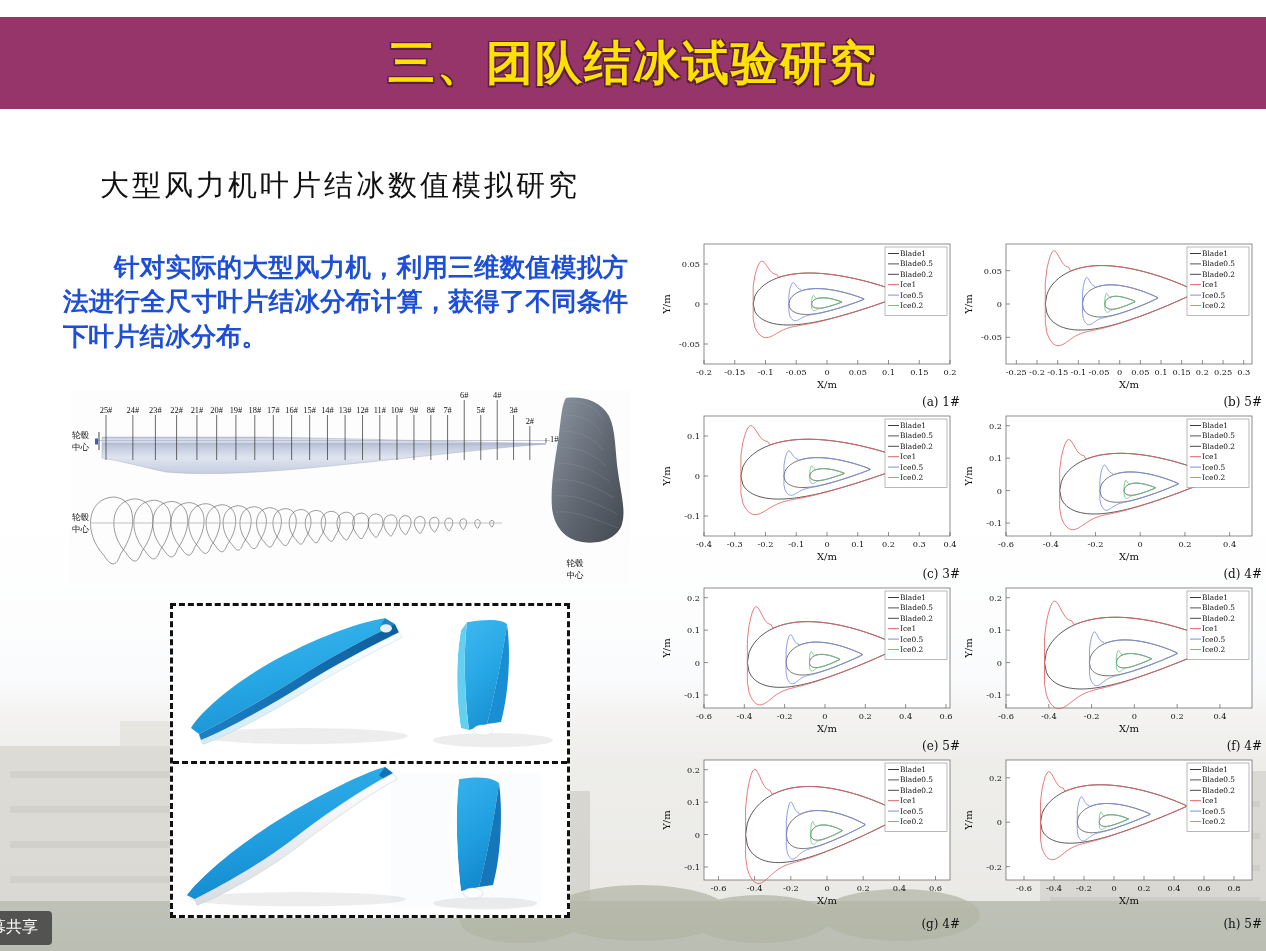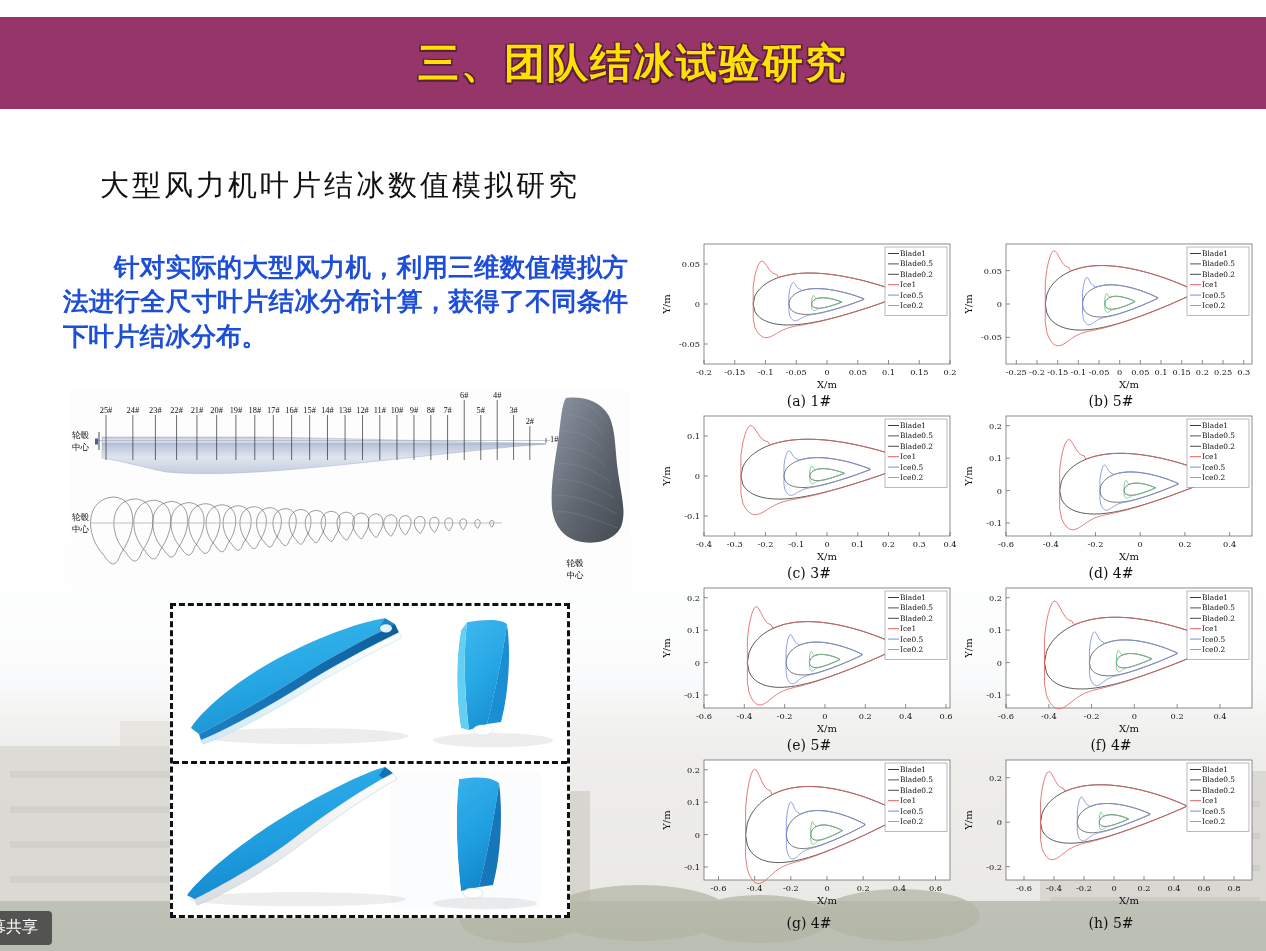--- a/index.html
+++ b/index.html
@@ -28,21 +28,21 @@
   }
   
   #header-bar {
     position: absolute; left: 0; top: 17px; width: 1266px; height: 92px;
     background: #96356A;
   }
   #header-title {
     position: absolute; left: 0; top: 17px; width: 1266px; height: 88px;
     line-height: 92px; text-align: center;
     font-family: "DejaVu Sans", sans-serif;
-    font-size: 41px; font-weight: bold; letter-spacing: 2px;
+    font-size: 47px; font-weight: bold; letter-spacing: 2px;
     color: #FFE100;
     text-shadow: -1.5px -1.5px 0 #5b1f3f, 1.5px -1.5px 0 #5b1f3f, -1.5px 1.5px 0 #5b1f3f, 1.5px 1.5px 0 #5b1f3f;
   }
   
   #subtitle {
     position: absolute; left: 100px; top: 166px;
     font-family: "DejaVu Serif", serif;
     font-size: 29px; color: #111;
     letter-spacing: 3px; white-space: nowrap;
   }
@@ -83,23 +83,23 @@
     position: absolute; left: 658px; top: 238px;
     width: 604px; height: 700px;
     display: grid;
     grid-template-columns: 302px 302px;
     grid-template-rows: 172px 172px 172px 178px;
   }
   .chart-cell { position: relative; width: 302px; }
   .chart-svg { display: block; }
   .chart-caption {
     position: absolute; left: 0; width: 100%; bottom: 1px;
-    text-align: center;
+    text-align: right;
     font-family: "DejaVu Serif", serif;
-    font-size: 14px; color: #111;
+    font-size: 12px; color: #111;
   }
   .tick-line { stroke: #5d5d5d; stroke-width: 0.7; }
   .tick-lbl { font-family: "DejaVu Serif", serif; font-size: 8.2px; fill: #111; }
   .axis-title { font-family: "DejaVu Serif", serif; font-size: 10px; fill: #111; }
   .legend-lbl { font-family: "DejaVu Serif", serif; font-size: 7.4px; fill: #111; }
   .legend-box { fill: #ffffff; stroke: #8a8a8a; stroke-width: 0.6; }
   .curve { fill: none; stroke-width: 0.85; }
 </style>
 </head>
 <body>

